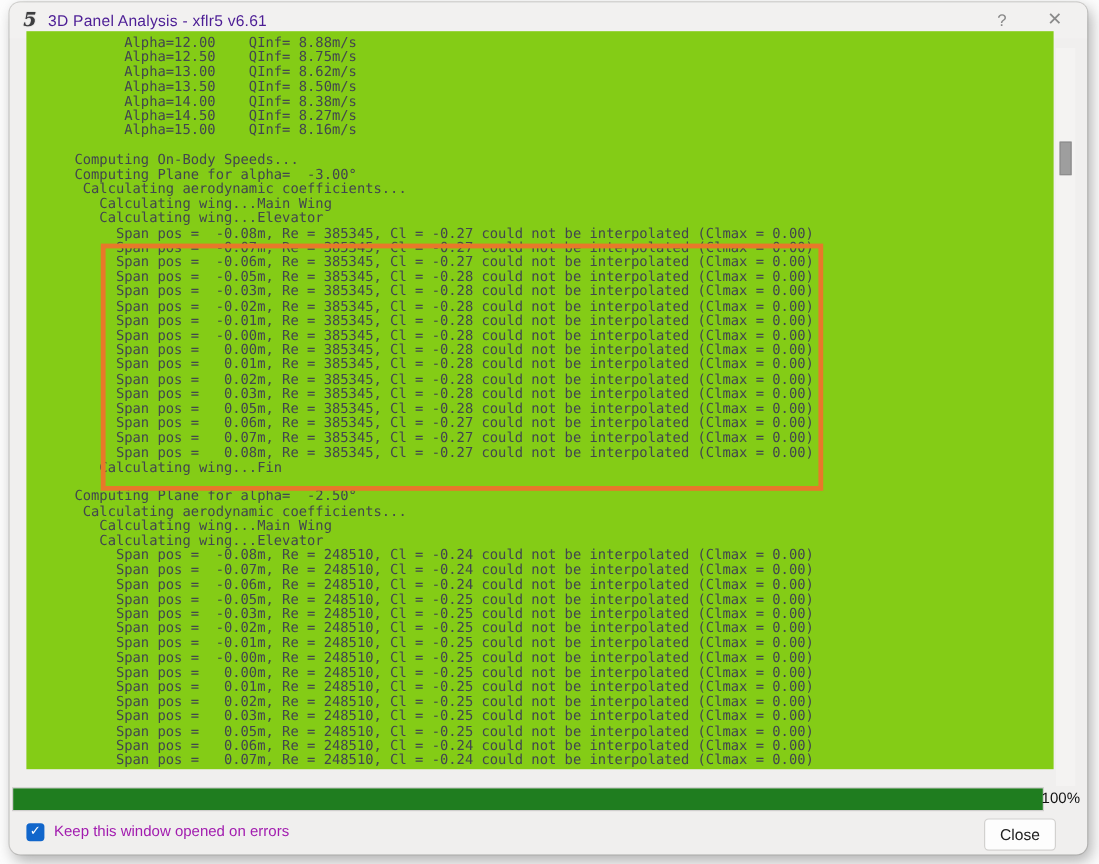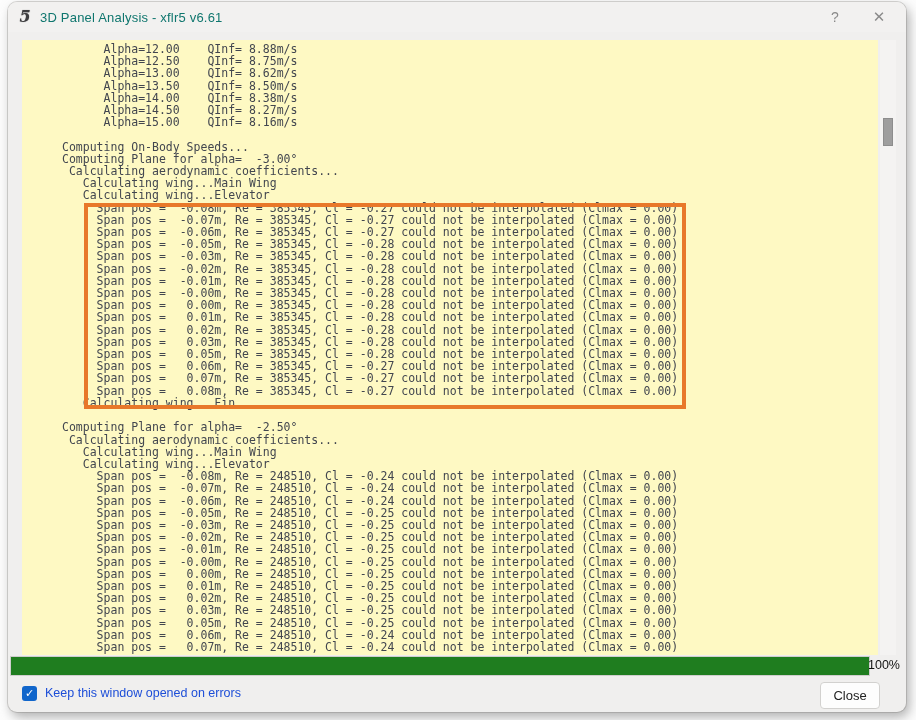--- a/index.html
+++ b/index.html
@@ -28,38 +28,38 @@
   .app-icon {
     width: 18px; height: 18px; margin-left: 8px;
     font-family: "DejaVu Serif", serif;
     font-weight: 700; font-style: italic;
     font-size: 16px; line-height: 18px; color: #3d3d3f;
     text-align: center;
     text-shadow: 0 0 1px #888;
   }
   .window-title {
     margin-left: 6px;
-    font-size: 13px; color: #0f766e;
+    font-size: 13px; color: #4c1d95;
     letter-spacing: .2px;
   }
   .titlebar-btn {
     position: absolute; top: 4px;
     width: 30px; height: 22px;
     font-size: 14px; color: #8a8a8a;
     text-align: center; line-height: 22px;
     cursor: default;
   }
   .help-btn  { right: 56px; }
   .close-btn { right: 12px; font-size: 15px; }
   
   .console {
     position: absolute;
-    left: 14px; top: 38px;
+    left: 14px; top: 24px;
     width: 856px; height: 615px;
-    background: #fef9c3;
+    background: #84cc16;
     overflow: hidden;
   }
   .console pre {
     margin: 0;
     padding: 3px 0 0 40px;
     font-family: "DejaVu Sans Mono", monospace;
     font-size: 11.5px;
     line-height: 12.2px;
     color: #42464f;
     white-space: pre;
@@ -113,21 +113,21 @@
     background: #1166cb;
     border-radius: 3px;
     color: #fff;
     font-size: 11px; line-height: 15px;
     text-align: center;
     cursor: default;
   }
   .footer-checkbox-label {
     position: absolute;
     left: 37px; top: 684px;
-    font-size: 12.5px; line-height: 15px; color: #1d4ed8;
+    font-size: 12.5px; line-height: 15px; color: #a21caf;
   }
   .close-button {
     position: absolute;
     left: 812px; top: 680px;
     width: 60px; height: 27px;
     background: #fdfdfd;
     border: 1px solid #d2d1cf;
     border-radius: 4px;
     font-family: "Liberation Sans", sans-serif;
     font-size: 13px; color: #222;

